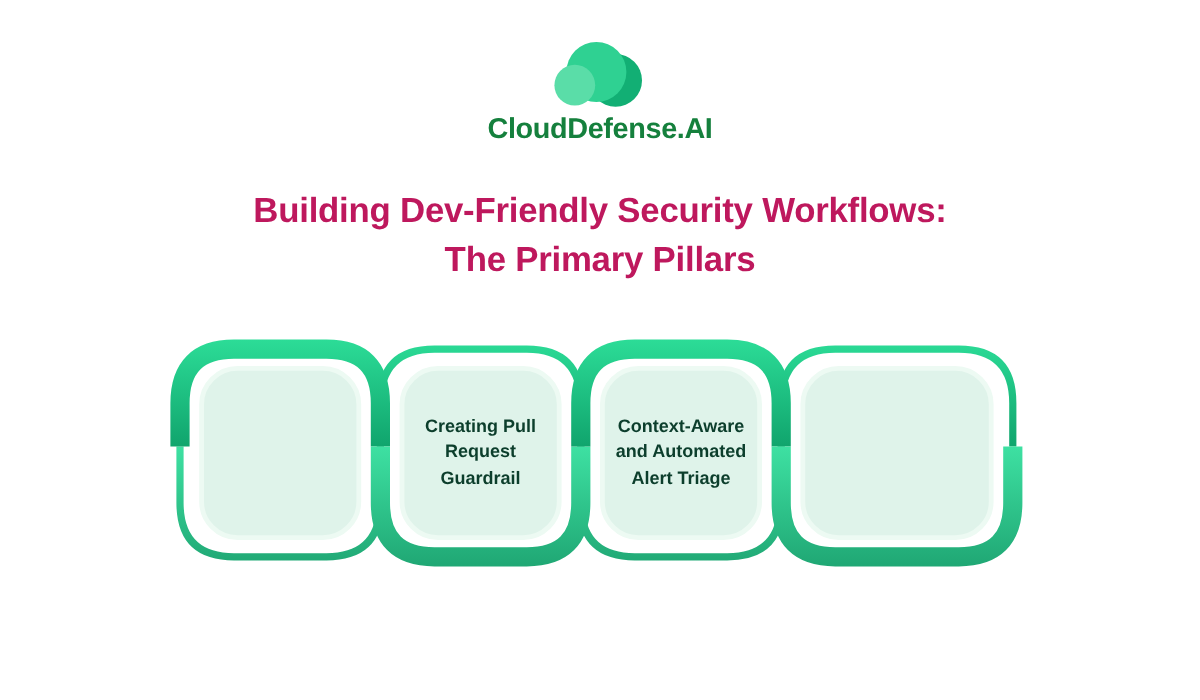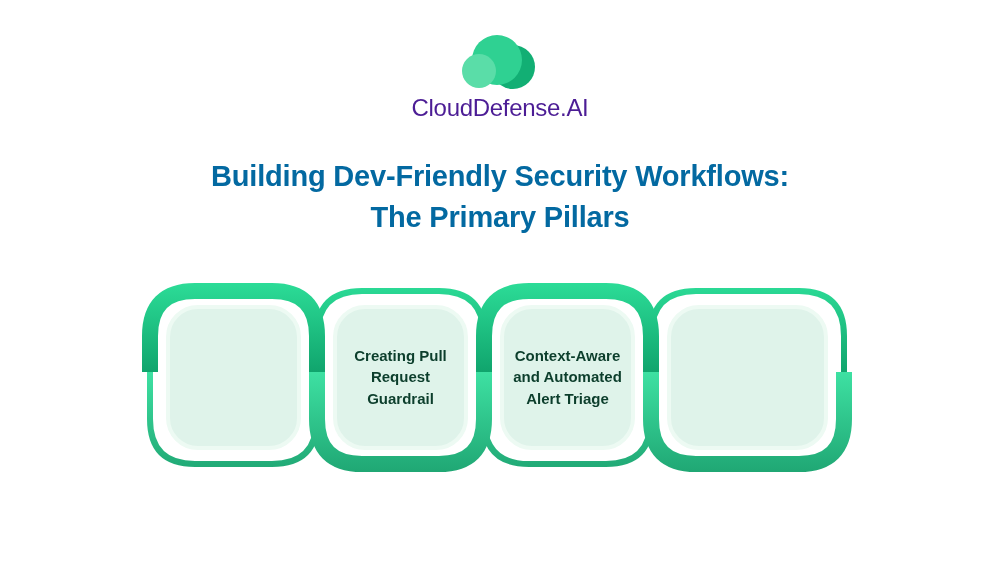--- a/index.html
+++ b/index.html
@@ -8,30 +8,30 @@
     background:#ffffff;
     font-family:"Liberation Sans", sans-serif;
   }
   .stage{position:absolute;inset:0;}
 
   
   .logo-wrap{position:absolute;top:34px;left:0;right:0;text-align:center;}
   .logo-cloud{display:block;margin:0 auto;width:100px;height:58px;}
   .brand{
     margin-top:2px;
-    font-size:24px;font-weight:400;letter-spacing:-0.3px;
-    color:#4c1d95;
+    font-size:24px;font-weight:700;letter-spacing:-0.3px;
+    color:#15803d;
   }
 
   
   .page-title{
     position:absolute;top:156px;left:0;width:1000px;margin:0;
     text-align:center;white-space:pre-line;
     font-size:29px;line-height:1.4;font-weight:800;letter-spacing:-0.2px;
-    color:#0369a1;
+    color:#be185d;
   }
 
   
   .chain{position:absolute;inset:0;}
   .chain svg{position:absolute;left:0;top:0;}
   .pillar-label{
     position:absolute;display:flex;align-items:center;justify-content:center;
     text-align:center;white-space:pre-line;
     font-size:15px;line-height:1.42;font-weight:700;
     color:#0C3E2C;

